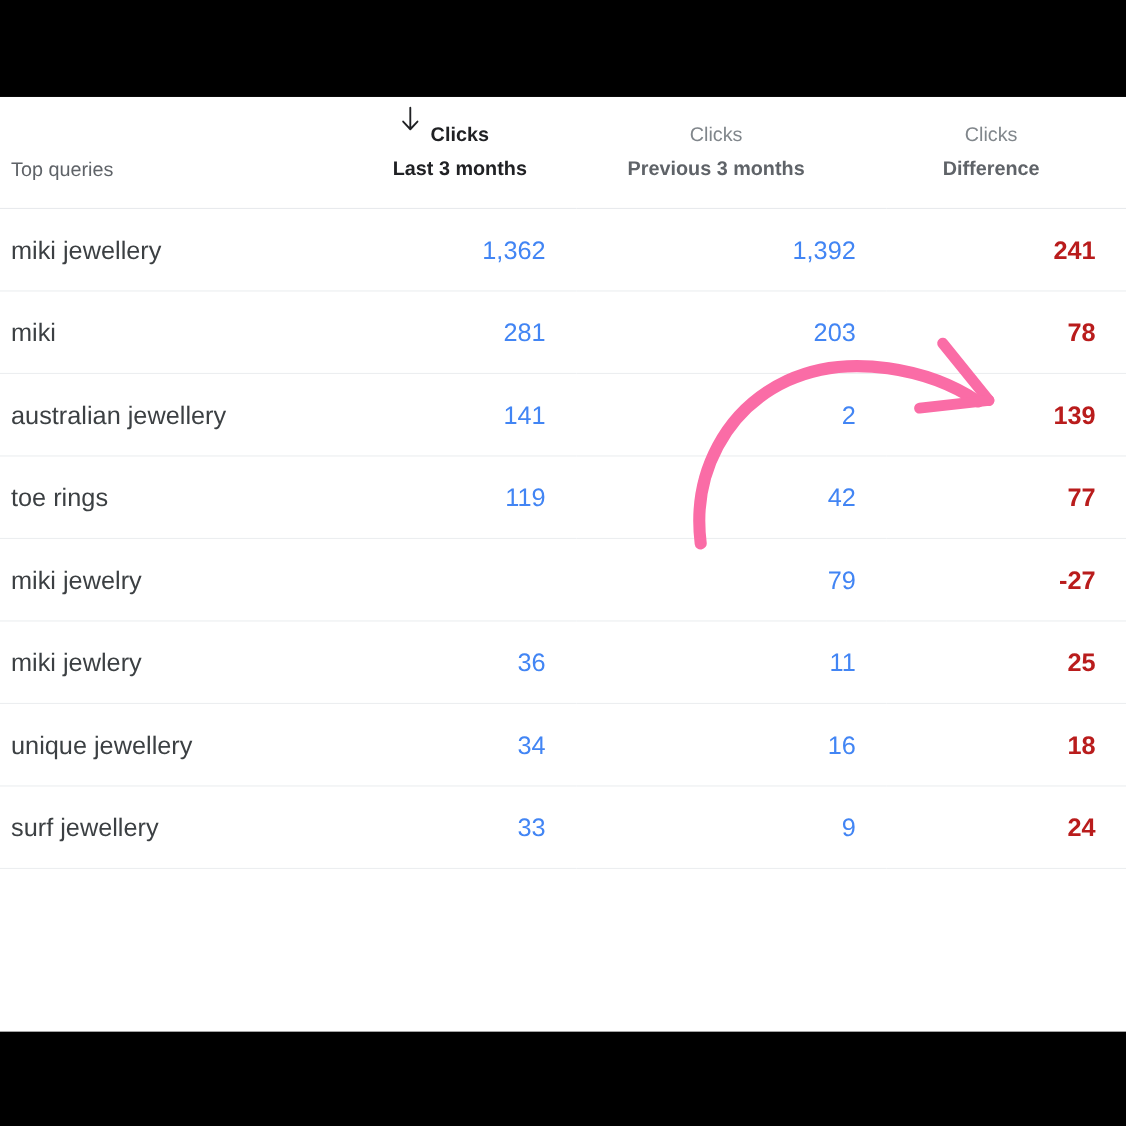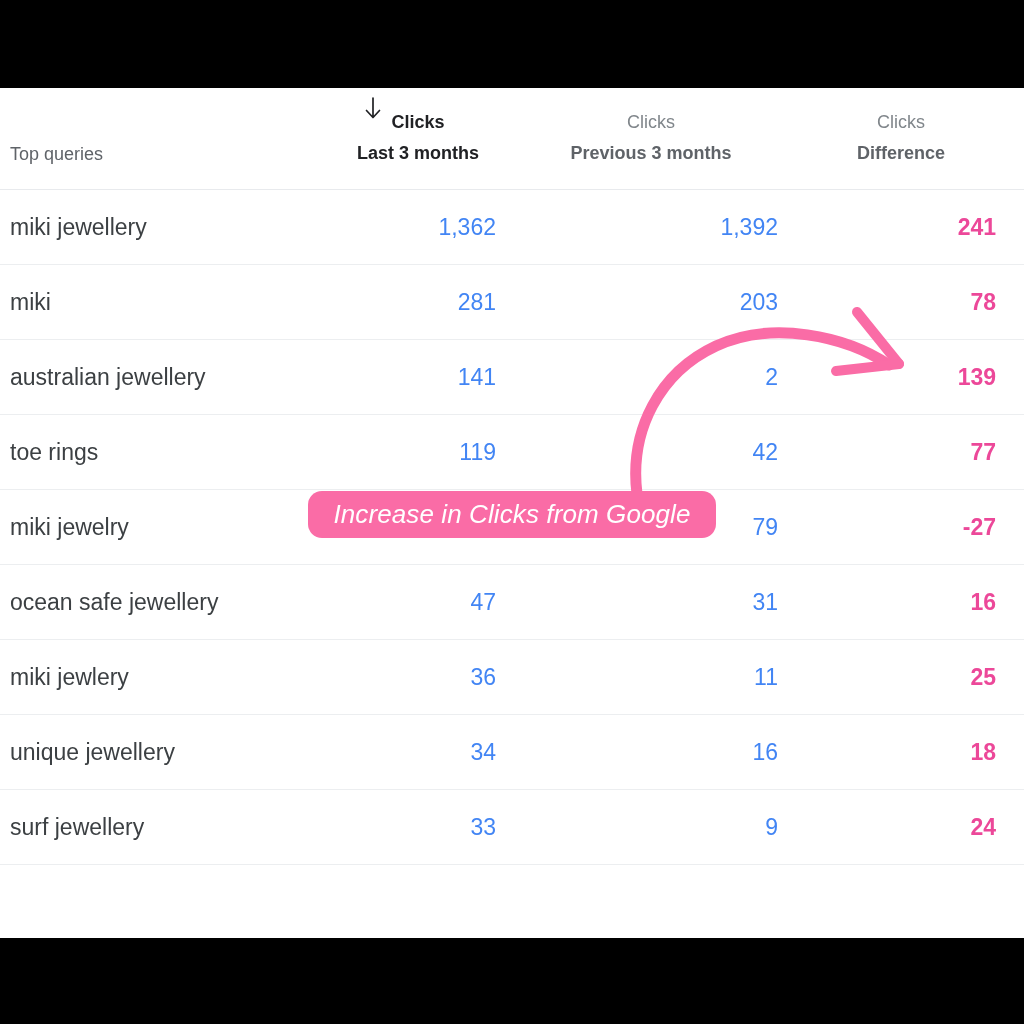--- a/index.html
+++ b/index.html
@@ -122,21 +122,21 @@
   }
 
   td.num {
     text-align: right;
     padding-right: 28px;
     color: #4285f4;
     font-weight: normal;
   }
 
   td.num.diff {
-    color: #ec4899;
+    color: #b91c1c;
     font-weight: bold;
     padding-right: 28px;
   }
 
   
   #annotation {
     position: absolute;
     left: 0;
     top: 0;
     width: 1024px;
@@ -251,26 +251,20 @@
             <td class="num">42</td>
             <td class="num diff">77</td>
           </tr>
           <tr>
             <td class="q">miki jewelry</td>
             <td class="num"></td>
             <td class="num">79</td>
             <td class="num diff">-27</td>
           </tr>
           <tr>
-            <td class="q">ocean safe jewellery</td>
-            <td class="num">47</td>
-            <td class="num">31</td>
-            <td class="num diff">16</td>
-          </tr>
-          <tr>
             <td class="q">miki jewlery</td>
             <td class="num">36</td>
             <td class="num">11</td>
             <td class="num diff">25</td>
           </tr>
           <tr>
             <td class="q">unique jewellery</td>
             <td class="num">34</td>
             <td class="num">16</td>
             <td class="num diff">18</td>
@@ -291,21 +285,18 @@
 
       <path d="M 637 494
                C 629 430, 660 372, 716 346
                C 772 320, 846 336, 889 365" fill="none" stroke="#fa6ca6" stroke-width="11" stroke-linecap="round" stroke-linejoin="round"></path>
 
       <path d="M 857 312 L 899 364" fill="none" stroke="#fa6ca6" stroke-width="10" stroke-linecap="round"></path>
 
       <path d="M 899 364 L 836 371" fill="none" stroke="#fa6ca6" stroke-width="10" stroke-linecap="round"></path>
     </svg>
 
-    <div class="callout-pill">
-      <span class="callout-text">Increase in Clicks from Google</span>
-    </div>
   </div>
 
   <div class="bar bar-top"></div>
   <div class="bar bar-bottom"></div>
 
 </div>
 
 </body></html>

